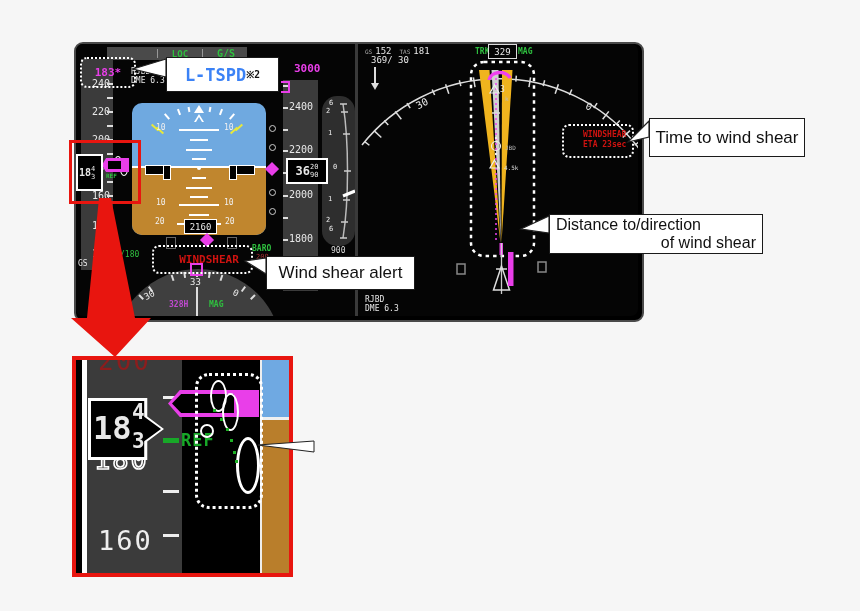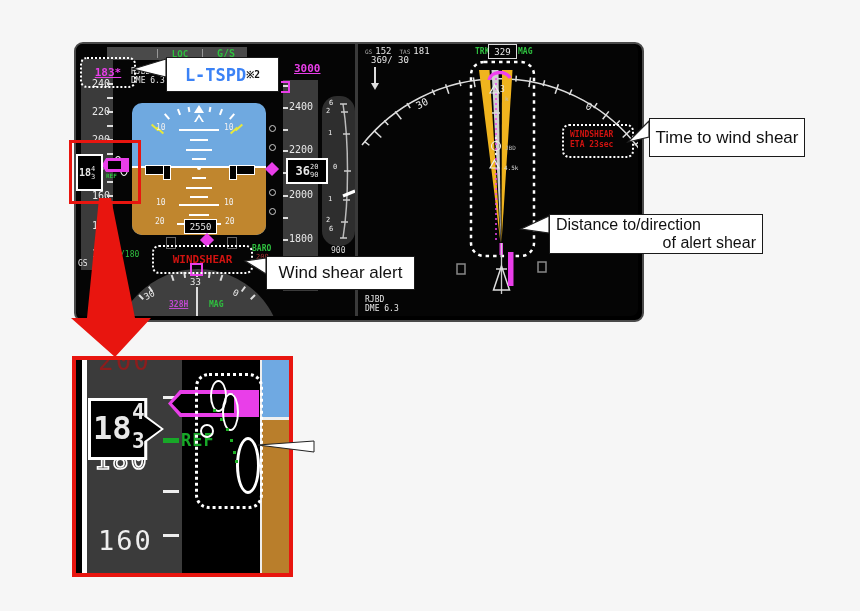--- a/index.html
+++ b/index.html
@@ -3,22 +3,22 @@
 <meta charset="utf-8">
 <style>
   html,body{margin:0;padding:0;background:#f6f6f6;}
   .canvas{position:relative;width:860px;height:611px;background:#f6f6f6;overflow:hidden;
           font-family:"DejaVu Sans Mono",monospace;}
   .a{position:absolute;}
   .m{font-family:"DejaVu Sans Mono",monospace;}
   .s{font-family:"Liberation Sans",sans-serif;}
   .w{color:#e8e8e8;}
   .grn{color:#2fbf3f;}
-  .mag{color:#e93ee9;text-decoration:underline;}
-  .red{color:#cf1310;}
+  .mag{color:#e93ee9;}
+  .red{color:#cf1310;margin-left:13px;}
   .displays{left:74px;top:42px;width:566px;height:276px;background:#000;
             border:2px solid #4a4a4a;border-radius:9px;}
   .panel{position:absolute;top:0;height:272px;background:#050505;overflow:hidden;}
   .pfd{left:0;width:279px;border-radius:7px 0 0 7px;}
   .nd{left:282px;width:280px;border-radius:0 7px 7px 0;}
   .seam{position:absolute;left:279px;top:0;width:3px;height:272px;background:#3a3a3a;}
   .tape{background:#3b3b3b;}
   .tick{background:#ddd;height:2px;width:6px;position:absolute;}
   .lbl{position:absolute;font-size:10px;color:#e8e8e8;}
   .dotbox{border:2px dotted #fff;border-radius:7px;position:absolute;}
@@ -147,21 +147,21 @@
         </div>
 
         <div>
           <div style="position:absolute;left:13px;top:62px;width:24px;height:8px;background:#000;border:1.5px solid #fff;"></div>
           <div style="position:absolute;left:31px;top:62px;width:6px;height:13px;background:#000;border:1.5px solid #fff;"></div>
           <div style="position:absolute;left:97px;top:62px;width:24px;height:8px;background:#000;border:1.5px solid #fff;"></div>
           <div style="position:absolute;left:97px;top:62px;width:6px;height:13px;background:#000;border:1.5px solid #fff;"></div>
         </div>
 
         <div style="position:absolute;left:52px;top:116px;width:31px;height:13px;background:#000;border:1px solid #fff;display:flex;align-items:center;justify-content:center;">
-          <span class="w m" style="font-size:9px;">2550</span>
+          <span class="w m" style="font-size:9px;">2160</span>
         </div>
       </div>
 
       <div>
         <div class="circ" style="left:193px;top:81px;"></div>
         <div class="circ" style="left:193px;top:100px;"></div>
         <div class="circ" style="left:193px;top:145px;"></div>
         <div class="circ" style="left:193px;top:164px;"></div>
         <div class="diam" style="left:191px;top:120px;width:10px;height:10px;"></div>
       </div>
@@ -355,21 +355,21 @@
 
   <div class="callout" style="left:166px;top:57px;width:111px;height:33px;">
     <span class="m" style="font-size:17px;font-weight:bold;color:#3b82f6;">L-TSPD</span>
       <sup class="note m" style="color:#111;font-weight:bold;">※2</sup>
   </div>
   <div class="callout s" style="left:649px;top:118px;width:154px;height:37px;">
     <span style="font-size:17px;color:#111;">Time to wind shear</span>
   </div>
   <div class="callout s" style="left:549px;top:214px;width:214px;height:40px;flex-direction:column;align-items:stretch;justify-content:center;padding:0 6px;box-sizing:border-box;">
     <span style="font-size:16px;color:#111;">Distance to/direction</span>
-    <span style="font-size:16px;color:#111;text-align:right;">of alert shear</span>
+    <span style="font-size:16px;color:#111;text-align:right;">of wind shear</span>
   </div>
   <div class="callout s" style="left:266px;top:256px;width:147px;height:32px;">
     <span style="font-size:17px;color:#111;">Wind shear alert</span>
   </div>
 
   <div class="a" style="left:72px;top:356px;width:213px;height:213px;border:4px solid #e8150f;background:#000;overflow:hidden;box-sizing:content-box;z-index:15;">
     <div style="position:absolute;left:6px;top:0;width:5px;height:213px;background:#fff;"></div>
     <div style="position:absolute;left:11px;top:0;width:95px;height:213px;background:#3b3b3b;"></div>
 
     <div class="m" style="position:absolute;left:22px;top:-14px;font-size:26px;color:#8c1d1d;letter-spacing:2px;">200</div>

